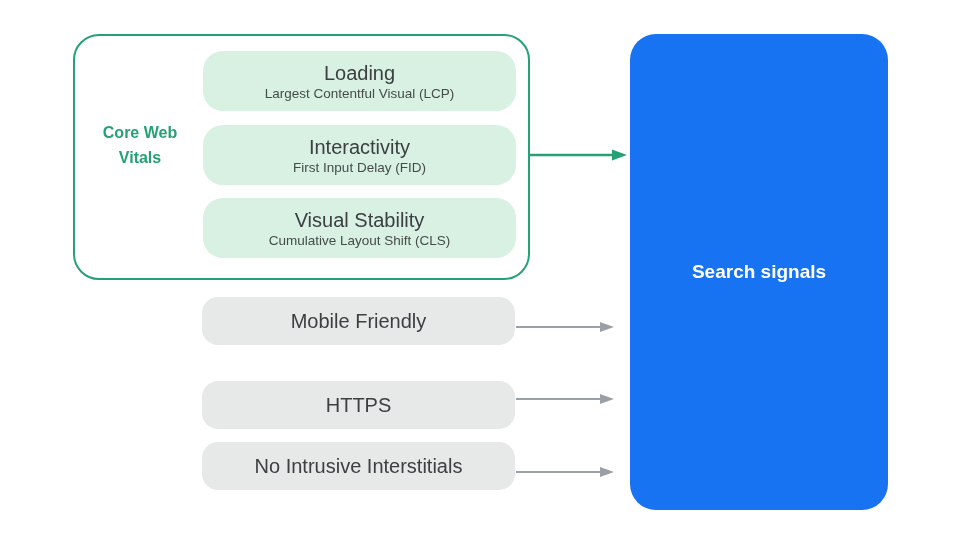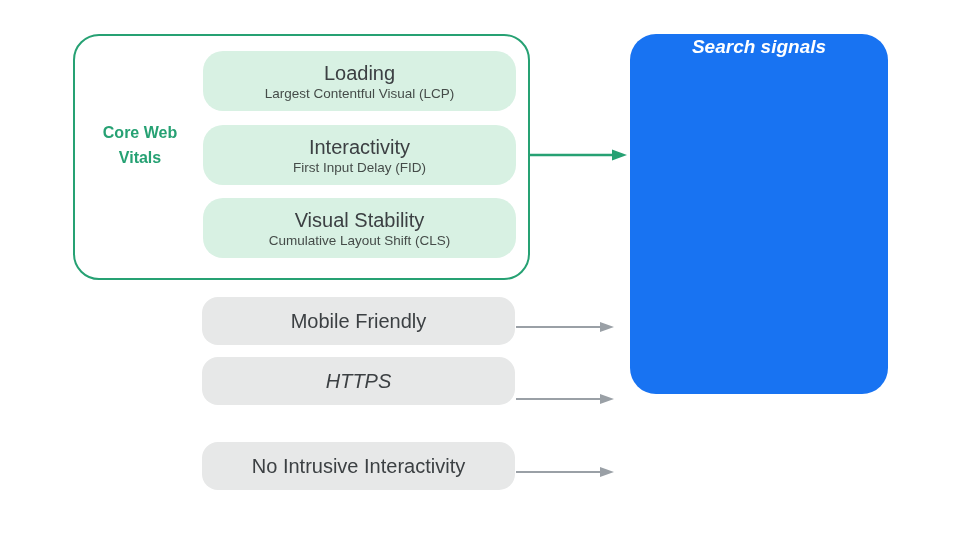--- a/index.html
+++ b/index.html
@@ -45,28 +45,28 @@
   .vital-3 { top: 198px; }
 
   
   .signal-box {
     position: absolute; left: 202px; width: 313px; height: 48px;
     background: var(--c-gray-box, #E7E8E8); border-radius: 16px;
     display: flex; align-items: center; justify-content: center;
     color: var(--c-text-dark, #3C4043); font-size: 20px; font-weight: 500;
   }
   .signal-1 { top: 297px; }
-  .signal-2 { top: 357px; font-style: italic; }
+  .signal-2 { top: 381px; }
   .signal-3 { top: 442px; }
 
   
   .result-box {
-    position: absolute; left: 630px; top: 34px; width: 258px; height: 360px;
+    position: absolute; left: 630px; top: 34px; width: 258px; height: 476px;
     background: var(--c-blue, #1873F2); border-radius: 26px;
-    display: flex; align-items: flex-start; justify-content: center; font-style: italic;
+    display: flex; align-items: center; justify-content: center;
   }
   .result-text {
     width: 180px; text-align: center; color: var(--c-text-on-blue, #FFFFFF);
     font-size: 19px; font-weight: bold; line-height: 26px;
   }
   .result-text span { display: block; }
 
   
   .arrow { position: absolute; width: 100px; height: 16px; }
   .arrow-green { left: 529px; top: 147px; }
@@ -107,21 +107,21 @@
     <polygon class="head" points="83,2.5 98,8 83,13.5"></polygon>
   </svg>
 
   <div class="signal-box signal-1">
     <span>Mobile Friendly</span>
   </div>
   <div class="signal-box signal-2">
     <span>HTTPS</span>
   </div>
   <div class="signal-box signal-3">
-    <span>No Intrusive Interactivity</span>
+    <span>No Intrusive Interstitials</span>
   </div>
 
   <svg class="arrow arrow-gray arrow-gray-1" viewBox="0 0 100 16">
     <line class="shaft" x1="0" y1="8" x2="86" y2="8"></line>
     <polygon class="head" points="84,3 98,8 84,13"></polygon>
   </svg>
   <svg class="arrow arrow-gray arrow-gray-2" viewBox="0 0 100 16">
     <line class="shaft" x1="0" y1="8" x2="86" y2="8"></line>
     <polygon class="head" points="84,3 98,8 84,13"></polygon>
   </svg>

